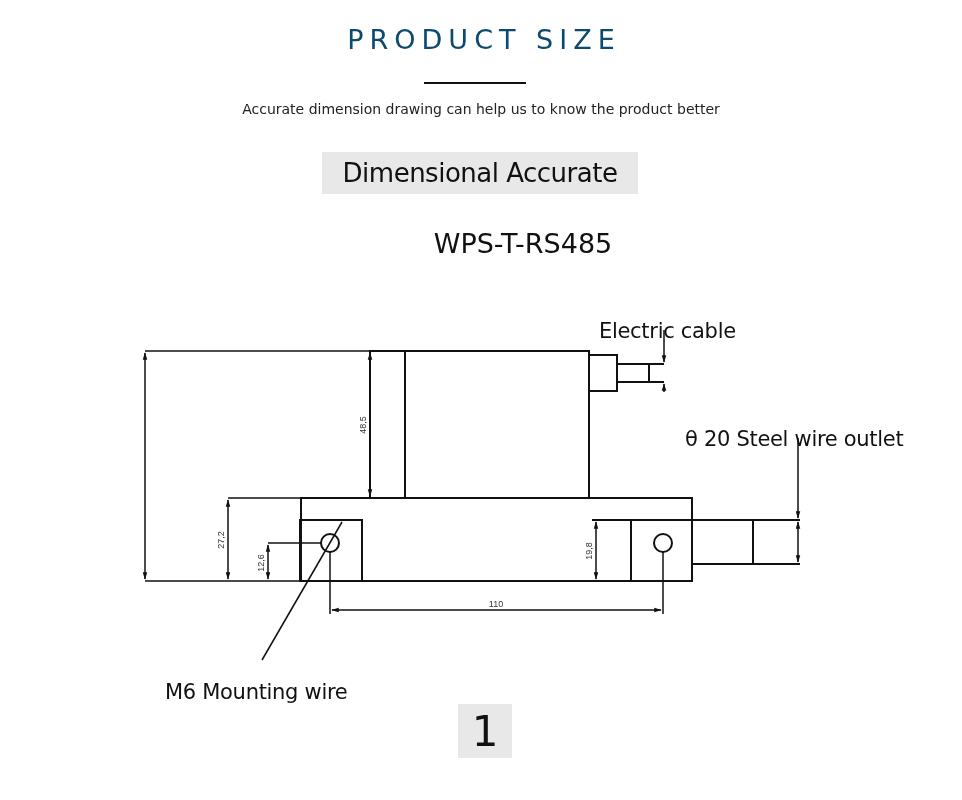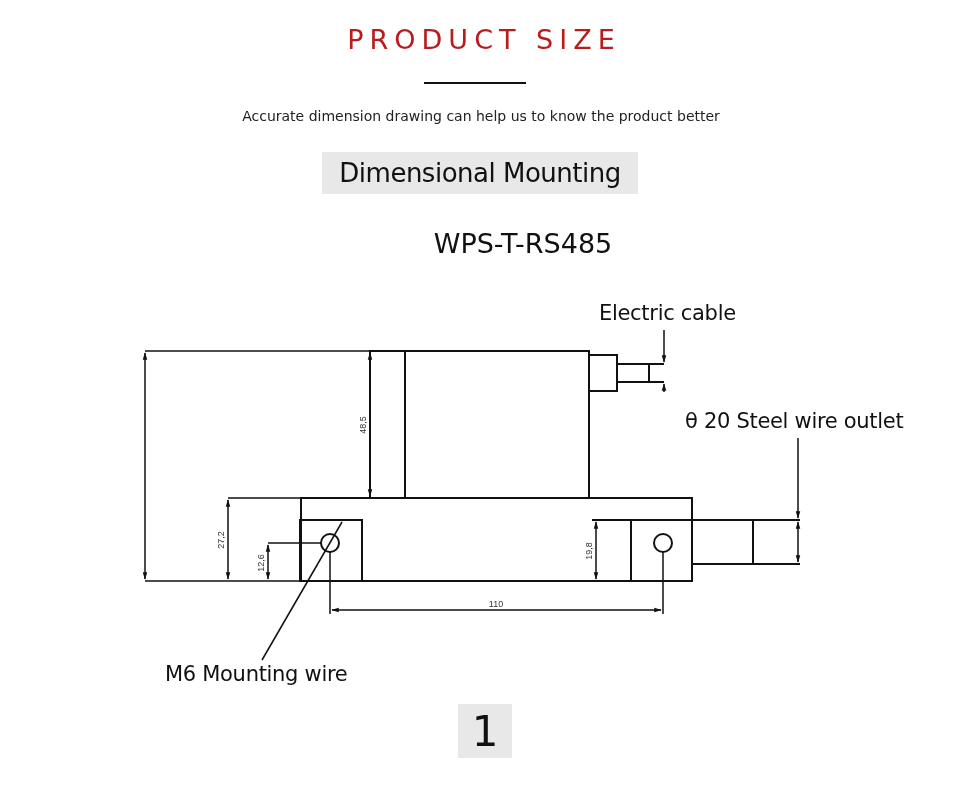--- a/index.html
+++ b/index.html
@@ -16,31 +16,31 @@
       color: #111111;
     }
     .abs { position: absolute; }
     .page-title {
       left: 0; width: 962px; top: 24px;
       text-align: center;
       font-family: "DejaVu Sans", sans-serif;
       font-size: 27px;
       letter-spacing: 6px;
       font-weight: normal;
-      color: #b91c1c;
+      color: #0c4a6e;
       padding-left: 6px;
       box-sizing: border-box;
     }
     .title-underline {
       left: 424px; top: 82px;
       width: 102px; height: 2px;
       background: #111;
     }
     .subtitle {
-      left: 0; width: 962px; top: 108px;
+      left: 0; width: 962px; top: 101px;
       text-align: center;
       font-size: 14px;
       color: #222;
     }
     .section-box {
       left: 322px; top: 152px;
       width: 316px; height: 42px;
       background: #e8e8e8;
       display: flex; align-items: center; justify-content: center;
       font-size: 26px;
@@ -56,20 +56,21 @@
     }
     .drawing {
       left: 0; top: 0;
       width: 962px; height: 800px;
     }
     .label {
       font-size: 21px;
       color: #111;
       white-space: nowrap;
       letter-spacing: -0.3px;
+      margin-top: 18px;
     }
     .label-cable { left: 599px; top: 301px; }
     .label-steel { left: 685px; top: 409px; }
     .label-mount { left: 165px; top: 662px; }
     .dim-text {
       font-family: "Liberation Sans", sans-serif;
       font-size: 9px;
       fill: #333;
     }
     .page-number {
@@ -82,21 +83,21 @@
     }
   </style>
 </head>
 <body>
 
 <div class="abs page-title">PRODUCT SIZE</div>
 <div class="abs title-underline"></div>
 <div class="abs subtitle">Accurate dimension drawing can help us to know the product better</div>
 
 <div class="abs section-box">
-  <span>Dimensional Mounting</span>
+  <span>Dimensional Accurate</span>
 </div>
 
 <div class="abs model-name">WPS-T-RS485</div>
 
 <svg class="abs drawing" viewBox="0 0 962 800" width="962" height="800" xmlns="http://www.w3.org/2000/svg">
   <defs>
     <marker id="arr" viewBox="0 0 10 10" refX="9" refY="5" markerWidth="5" markerHeight="5" orient="auto-start-reverse">
       <path d="M0,2 L10,5 L0,8 z" fill="#111"></path>
     </marker>
   </defs>

